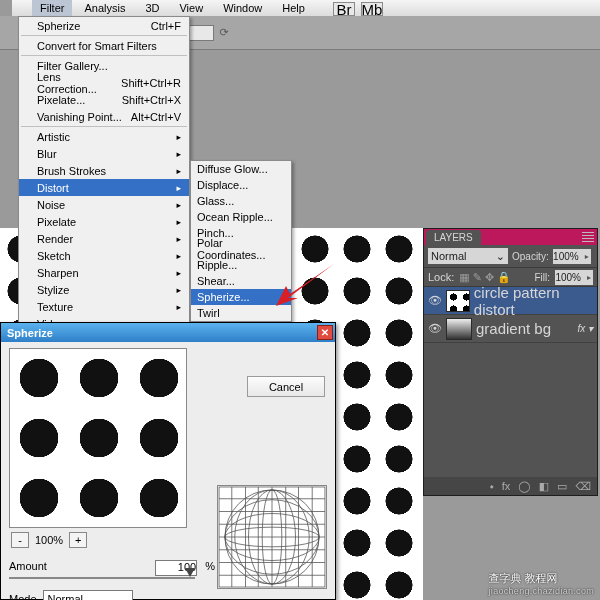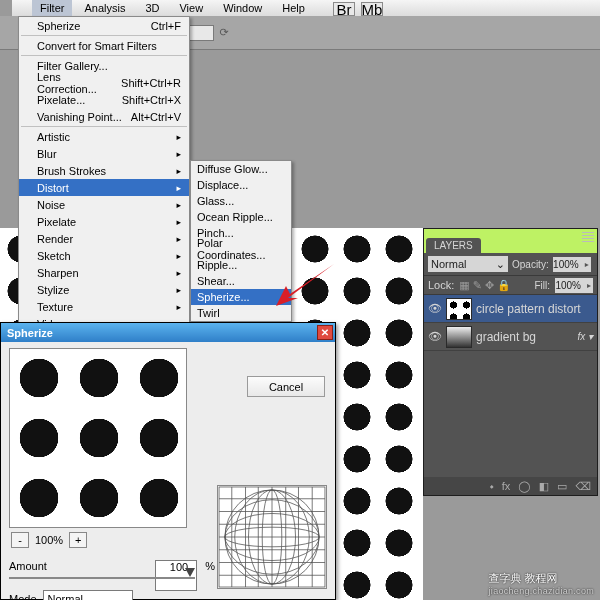--- a/index.html
+++ b/index.html
@@ -37,52 +37,52 @@
 .sph-preview { position:absolute; top:6px; left:8px; width:178px; height:180px; border:1px solid #888; background:white;
   background-image: radial-gradient(circle, #111 45%, transparent 46%);
   background-size:60px 60px;
   background-position:-1px -1px;
 }
 .sph-zoom { position:absolute; top:190px; left:10px; display:flex; align-items:center; gap:6px; }
 .sph-zoom .zb { width:18px; height:16px; border:1px solid #888; background:#f4f4f4; display:flex; align-items:center; justify-content:center; }
 .sph-ok { position:absolute; top:8px; right:10px; width:78px; height:21px; border:1px solid #6b8fc0; background:linear-gradient(#fafcff,#e4edf9); }
 .sph-cancel { position:absolute; top:34px; right:10px; width:78px; height:21px; border:1px solid #9a9a9a; background:linear-gradient(#fcfcfc,#e8e8e8); }
 .sph-amount-row { position:absolute; top:218px; left:8px; right:120px; display:flex; align-items:flex-start; gap:8px; }
-.sph-amount-input { width:42px; height:31px; border:1px solid #7a7a7a; background:white; text-align:right; padding-right:8px;}
+.sph-amount-input { width:42px; height:16px; border:1px solid #7a7a7a; background:white; text-align:right; padding-right:0;}
 .sph-slider { position:absolute; top:230px; left:8px; width:186px; height:12px; }
 .sph-slider-track { height:2px; background:#888; position:relative; top:5px;}
 .sph-slider-thumb { position:absolute; right:0; top:-4px; width:0; height:0; border-left:5px solid transparent; border-right:5px solid transparent; border-top:9px solid #444; }
 .sph-mode-row { position:absolute; top:248px; left:8px; display:flex; align-items:center; gap:6px; }
 .sph-mode-sel { width:90px; height:18px; border:1px solid #7a7a7a; background:white; display:flex; align-items:center; justify-content:space-between; padding:0 4px;}
 .sph-mini { position:absolute; right:8px; bottom:10px; width:110px; height:104px; border:1px solid #888; background:white; }
 .sph-mini svg { width:100%; height:100%; }
 
 .red-arrow { position:absolute; pointer-events:none; }
 .red-arrow svg path { fill:#d81e27; }
 
 .layers-panel { position:absolute; top:228px; right:2px; width:175px; height:268px; background:#535353; border:1px solid #1e1e1e; color:#d6d6d6; }
-.layers-tabbar { height:24px; background:#bef264; display:flex; align-items:flex-end; position:relative;}
+.layers-tabbar { height:16px; background:#be185d; display:flex; align-items:flex-end; position:relative;}
 .layers-tab { background:#535353; height:15px; padding:2px 8px 0; font-size:10px; margin-left:2px; border-top-left-radius:3px; border-top-right-radius:3px;}
 .layers-menu-icon { position:absolute; right:3px; top:3px; width:12px; height:10px;
   background: repeating-linear-gradient(#bbb,#bbb 1px,transparent 1px,transparent 3px); }
 .layers-row1 { height:22px; display:flex; align-items:center; gap:4px; padding:0 4px;}
 .blend-sel { flex:0 0 80px; height:16px; background:#d6d6d6; color:#222; display:flex; justify-content:space-between; align-items:center; padding:0 3px; font-size:10px;}
 .opacity-lbl, .fill-lbl { font-size:10px; }
 .opacity-val, .fill-val { width:38px; height:15px; background:#d6d6d6; color:#222; display:flex; align-items:center; justify-content:flex-end; padding-right:12px; position:relative; font-size:10px;}
 .opacity-val::after, .fill-val::after { content:"▸"; position:absolute; right:2px; font-size:8px; color:#555;}
 .layers-row2 { height:20px; display:flex; align-items:center; gap:5px; padding:0 4px; border-top:1px solid #3a3a3a; border-bottom:1px solid #3a3a3a;}
 .lock-icons { display:flex; gap:3px; font-size:10px; color:#999;}
 .layers-list { }
 .layer-item { height:28px; display:flex; align-items:center; gap:4px; padding:0 4px; border-bottom:1px solid #414141;}
 .layer-item.selected { background:#3b5a8e; }
 .eye { width:14px; height:14px; display:flex; align-items:center; justify-content:center; font-size:11px;}
 .thumb { width:26px; height:22px; background:white; border:1px solid #2a2a2a; position:relative;}
 .thumb.dot { background: white radial-gradient(circle, #000 40%, transparent 41%); background-size:13px 12px;}
 .thumb.grad { background: linear-gradient(#eee,#333); }
-.layer-name { font-size:12px; }
+.layer-name { font-size:15px; }
 .fx-tag { margin-left:auto; font-style:italic; font-size:10px; }
 .layers-footer { position:absolute; bottom:0; left:0; right:0; height:18px; background:#464646; display:flex; justify-content:flex-end; align-items:center; gap:8px; padding:0 6px; font-size:10px; color:#aaa;}
 
 .watermark { position:absolute; right:6px; bottom:4px; color:white; font-size:14px; font-family:"Microsoft YaHei",sans-serif; text-shadow:0 0 2px #000;}
 .watermark .sub { font-size:9px; color:#cfcfcf; display:block; text-align:right; letter-spacing:0.3px;}
 </style>
 </head>
 <body>
 
 <div class="menubar">

